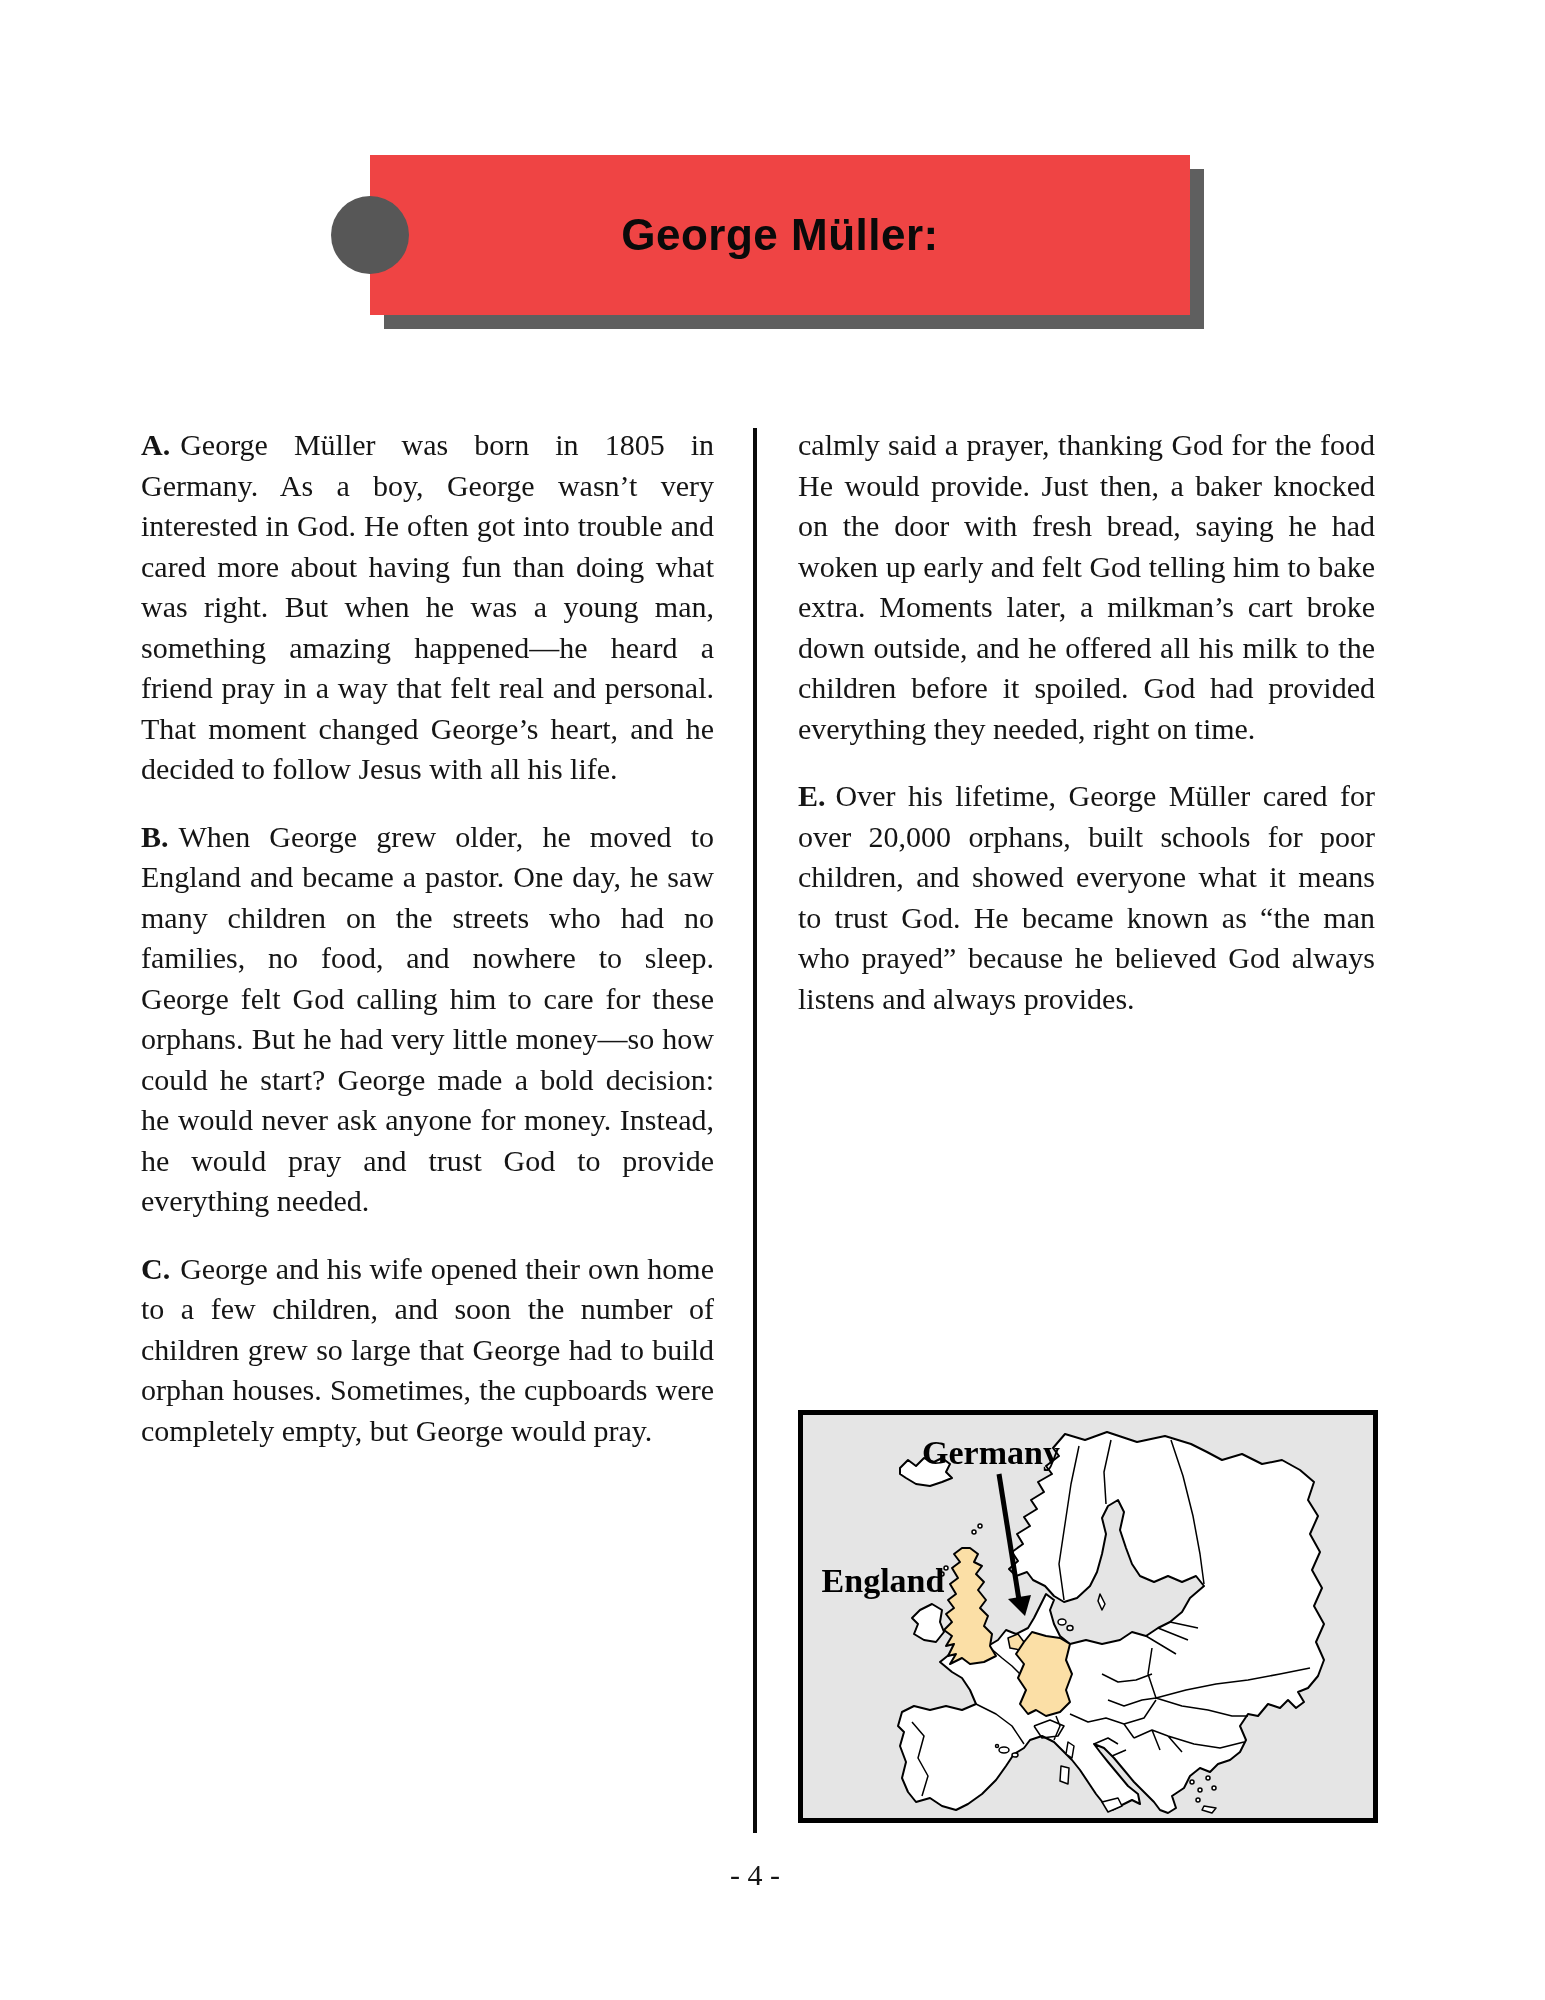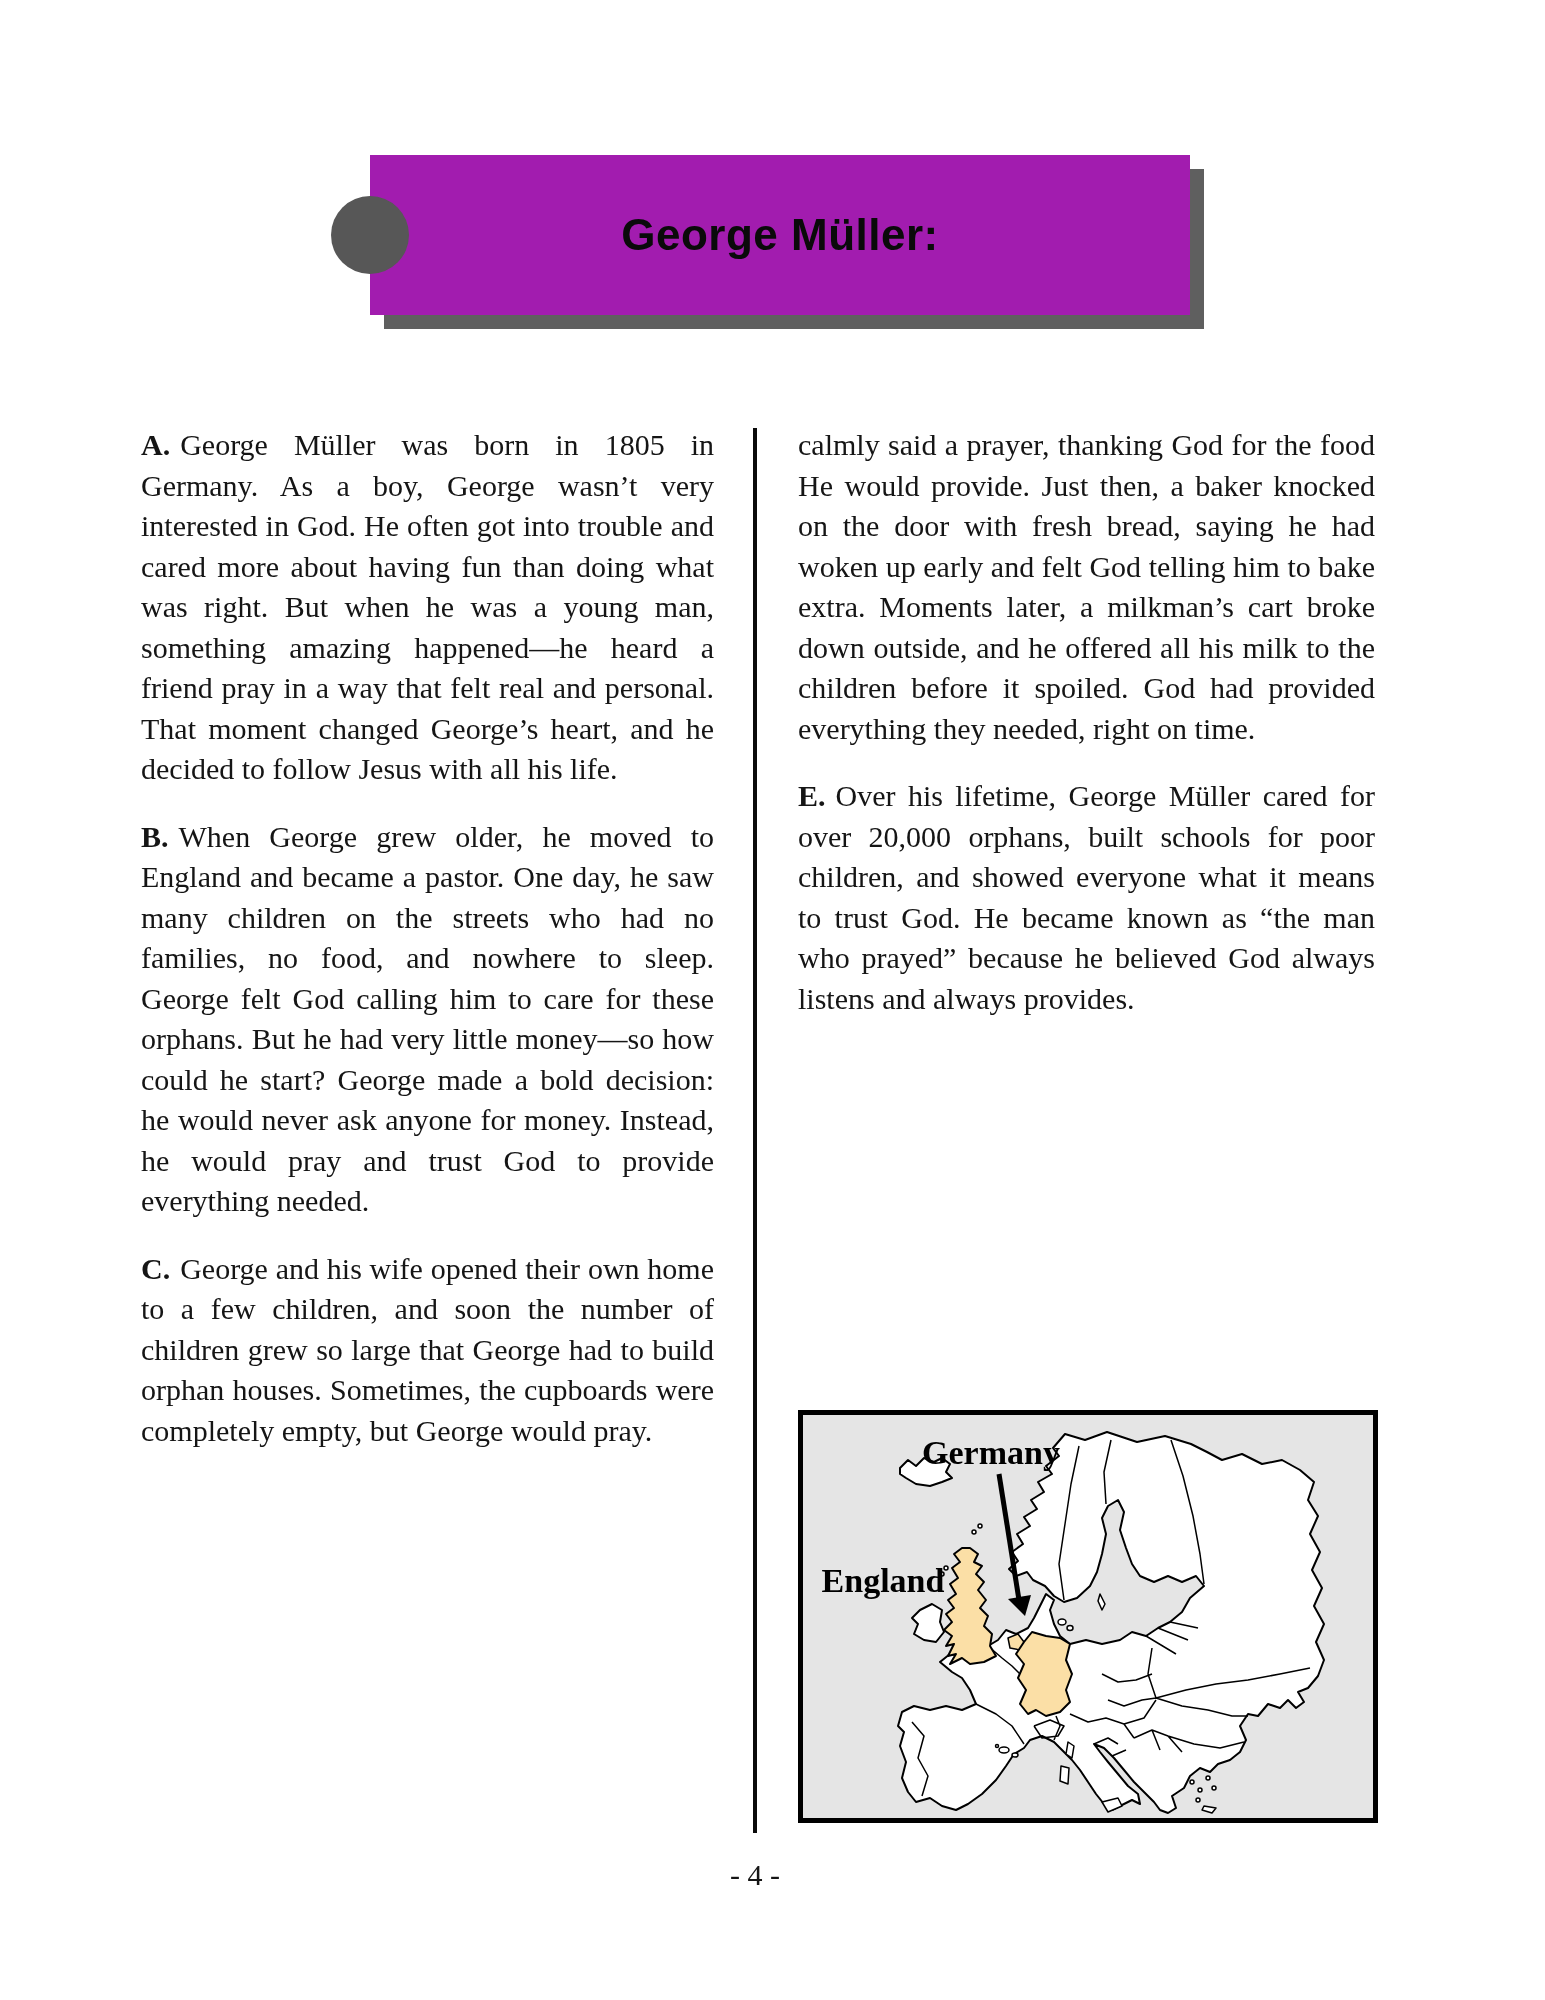--- a/index.html
+++ b/index.html
@@ -13,21 +13,21 @@
   }
 
   
   .title-wrap{position:absolute;left:370px;top:155px;width:820px;height:160px;}
   .title-shadow{
     position:absolute;left:14px;top:14px;width:820px;height:160px;
     background:#5f5f5f;
   }
   .title-box{
     position:absolute;left:0;top:0;width:820px;height:160px;
-    background:#a21caf;
+    background:#ef4444;
     display:flex;flex-direction:row;align-items:center;justify-content:center;
     font-family:"Liberation Sans","DejaVu Sans",sans-serif;
     font-weight:bold;color:#0a0a0a;
     font-size:44px;line-height:60px;
     letter-spacing:0.5px;
     text-align:center;
   }
   .title-circle{
     position:absolute;left:-39px;top:41px;width:78px;height:78px;
     border-radius:50%;background:#575757;

